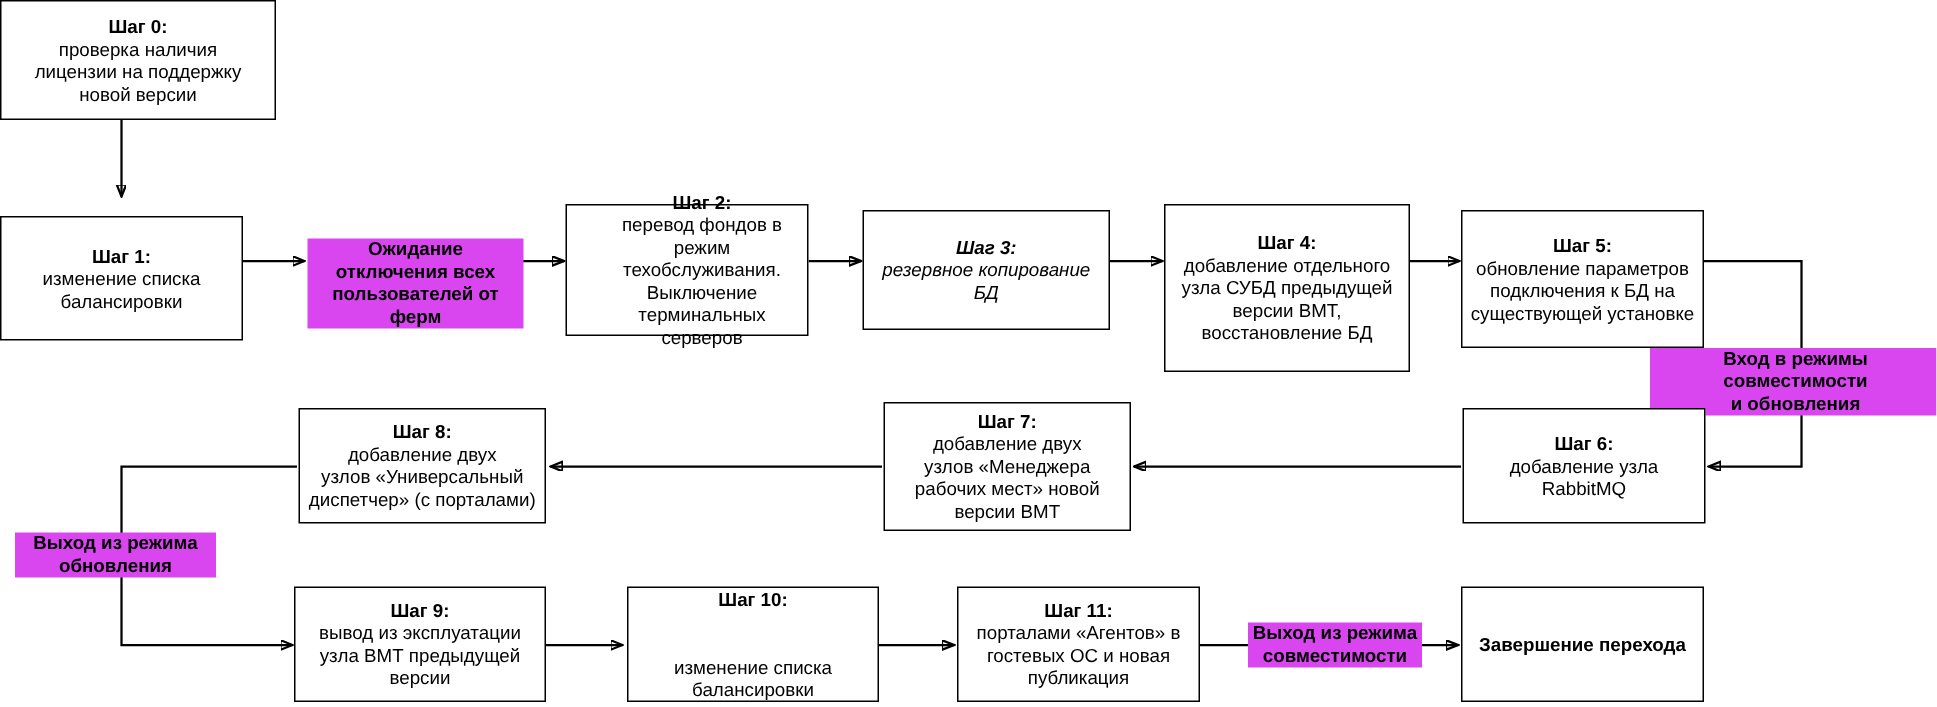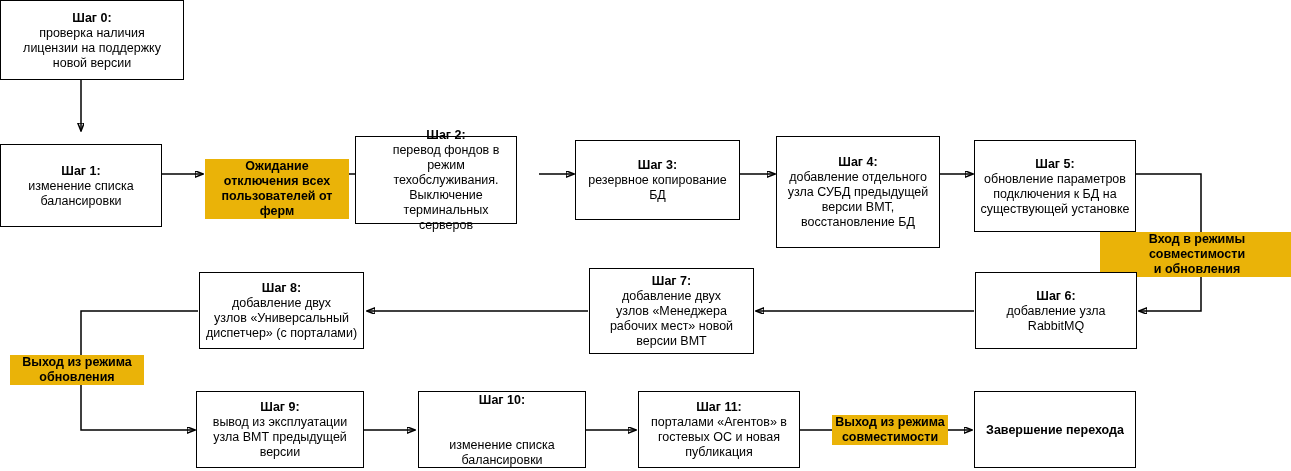--- a/index.html
+++ b/index.html
@@ -45,21 +45,21 @@
     font-weight: bold;
   }
   .edge-label {
     position: absolute;
     font-size: 12.5px;
     line-height: 15px;
     font-weight: bold;
     color: #000000;
     text-align: center;
     white-space: pre-line;
-    background: #eab308;
+    background: #d946ef;
     padding: 0 2px;
   }
   svg.wires {
     position: absolute;
     left: 0;
     top: 0;
     width: 1291px;
     height: 471px;
     pointer-events: none;
   }
@@ -119,29 +119,29 @@
 
   <div class="node" style="left:0px; top:144px; width:162px; height:83px;">
     <div class="title">Шаг 1:</div>
     <div class="body">изменение списка
 балансировки</div>
   </div>
 
   <div class="edge-label" style="left:205px; top:159px; width:140px;">Ожидание отключения всех
 пользователей от ферм</div>
 
-  <div class="node" style="left:355px; top:136px; width:162px; height:88px;padding-left:24px;">
+  <div class="node" style="left:377px; top:136px; width:162px; height:88px;padding-left:24px;">
     <div class="title">Шаг 2:</div>
     <div class="body">перевод фондов в режим
 техобслуживания.
 Выключение
 терминальных серверов</div>
   </div>
 
-  <div class="node" style="left:575px; top:140px; width:165px; height:80px;">
+  <div class="node" style="left:575px; top:140px; width:165px; height:80px;font-style:italic;">
     <div class="title">Шаг 3:</div>
     <div class="body">резервное копирование БД</div>
   </div>
 
   <div class="node" style="left:776px; top:136px; width:164px; height:112px;">
     <div class="title">Шаг 4:</div>
     <div class="body">добавление отдельного
 узла СУБД предыдущей
 версии ВМТ,
 восстановление БД</div>

